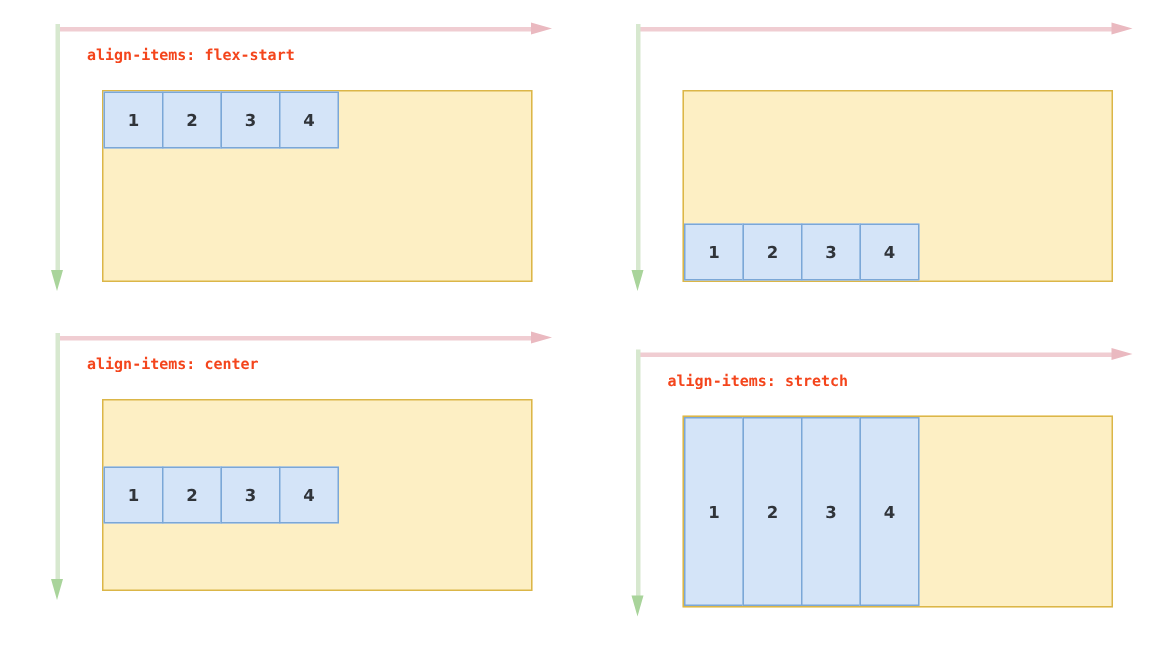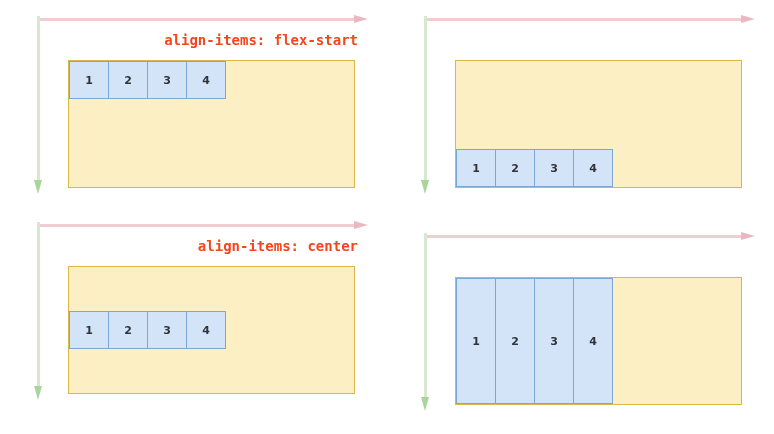--- a/index.html
+++ b/index.html
@@ -80,23 +80,23 @@
     border-right: 4.5px solid transparent;
     border-top: 14px solid #a9d49b;
   }
 
   
   .panel-title {
     position: absolute;
     left: 58px;
     top: 32px;
     width: 300px;
-    text-align: right;
+    text-align: left;
     font-family: "DejaVu Sans Mono", "Liberation Mono", monospace;
-    font-size: 14px;
+    font-size: 10px;
     font-weight: bold;
     color: #f4451c;
     letter-spacing: 0px;
     white-space: nowrap;
   }
 
   
   .flex-container {
     position: absolute;
     left: 68px;
@@ -210,20 +210,21 @@
     <div class="axis-h">
       <div class="shaft"></div>
       <div class="head"></div>
     </div>
 
     <div class="axis-v">
       <div class="shaft"></div>
       <div class="head"></div>
     </div>
 
+    <div class="panel-title">align-items: stretch</div>
 
     <div class="flex-container ai-stretch">
       <div class="flex-item">1</div>
       <div class="flex-item">2</div>
       <div class="flex-item">3</div>
       <div class="flex-item">4</div>
     </div>
   </div>
 
 </div>

